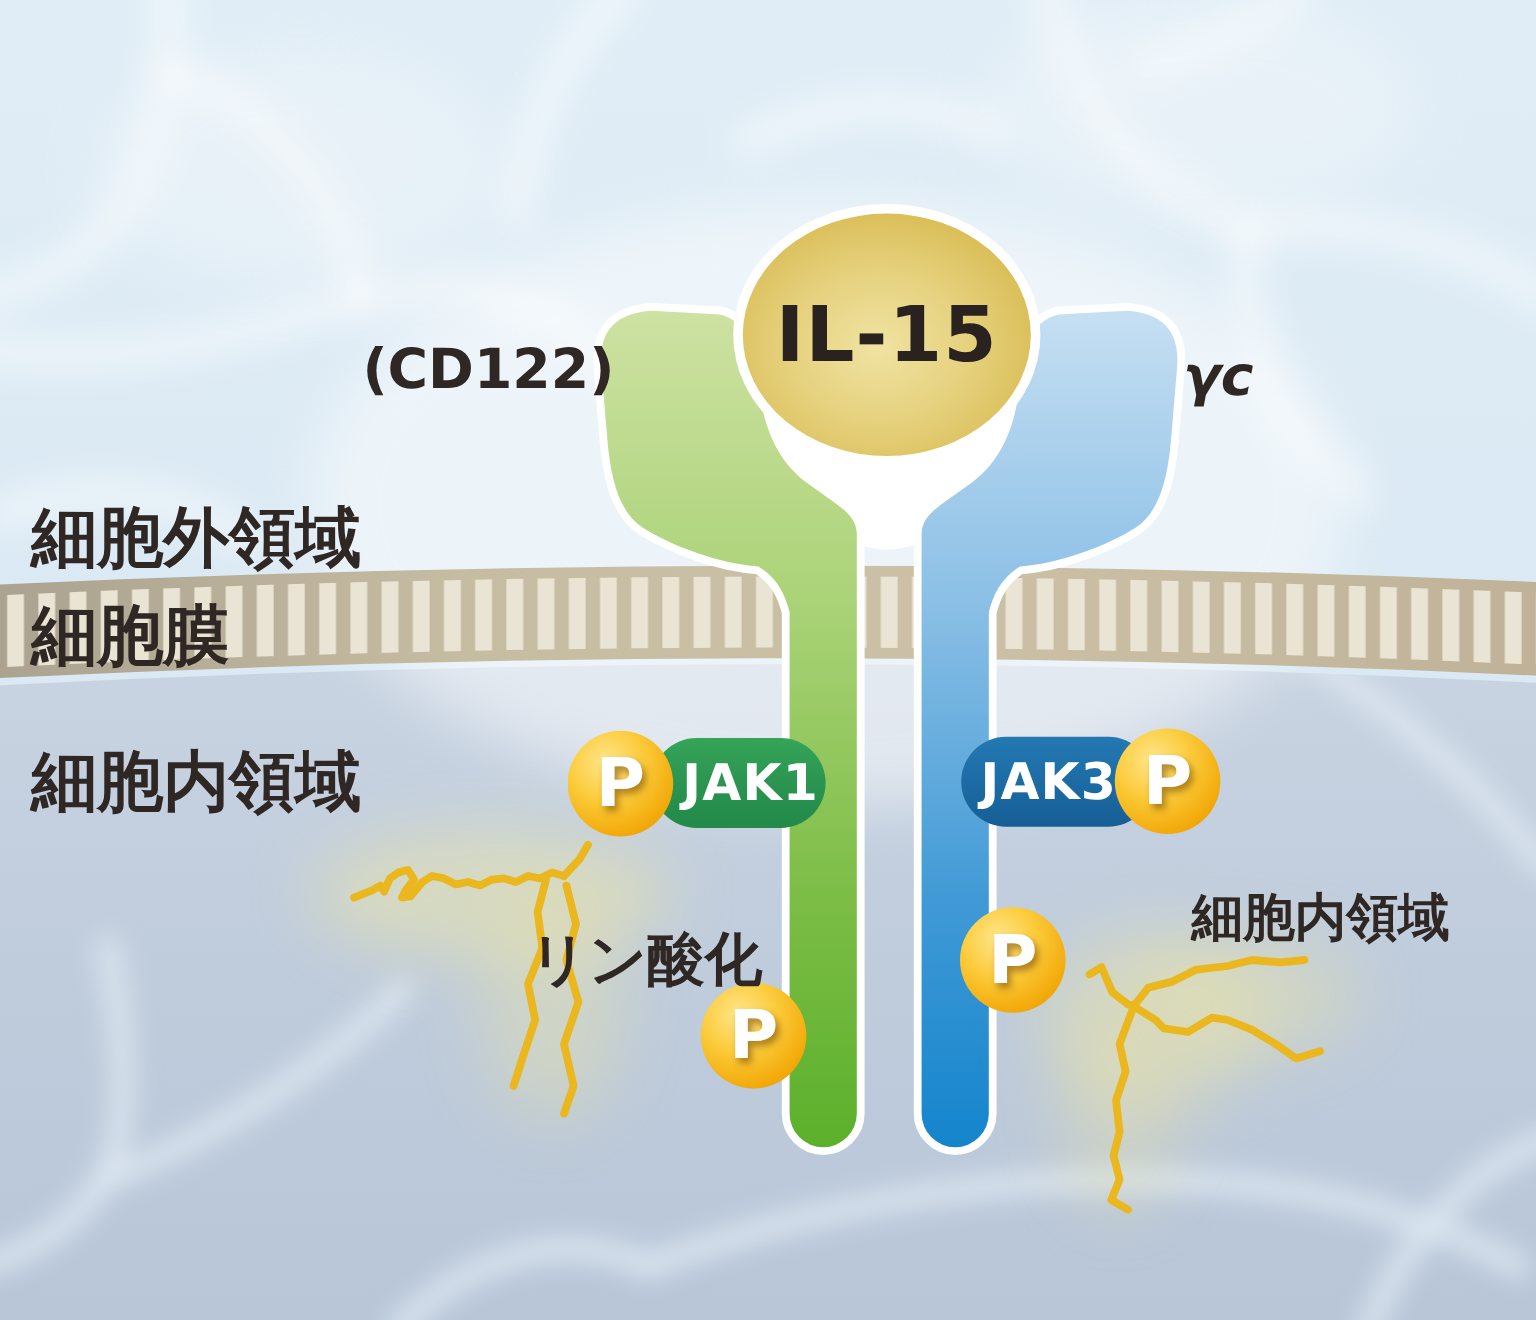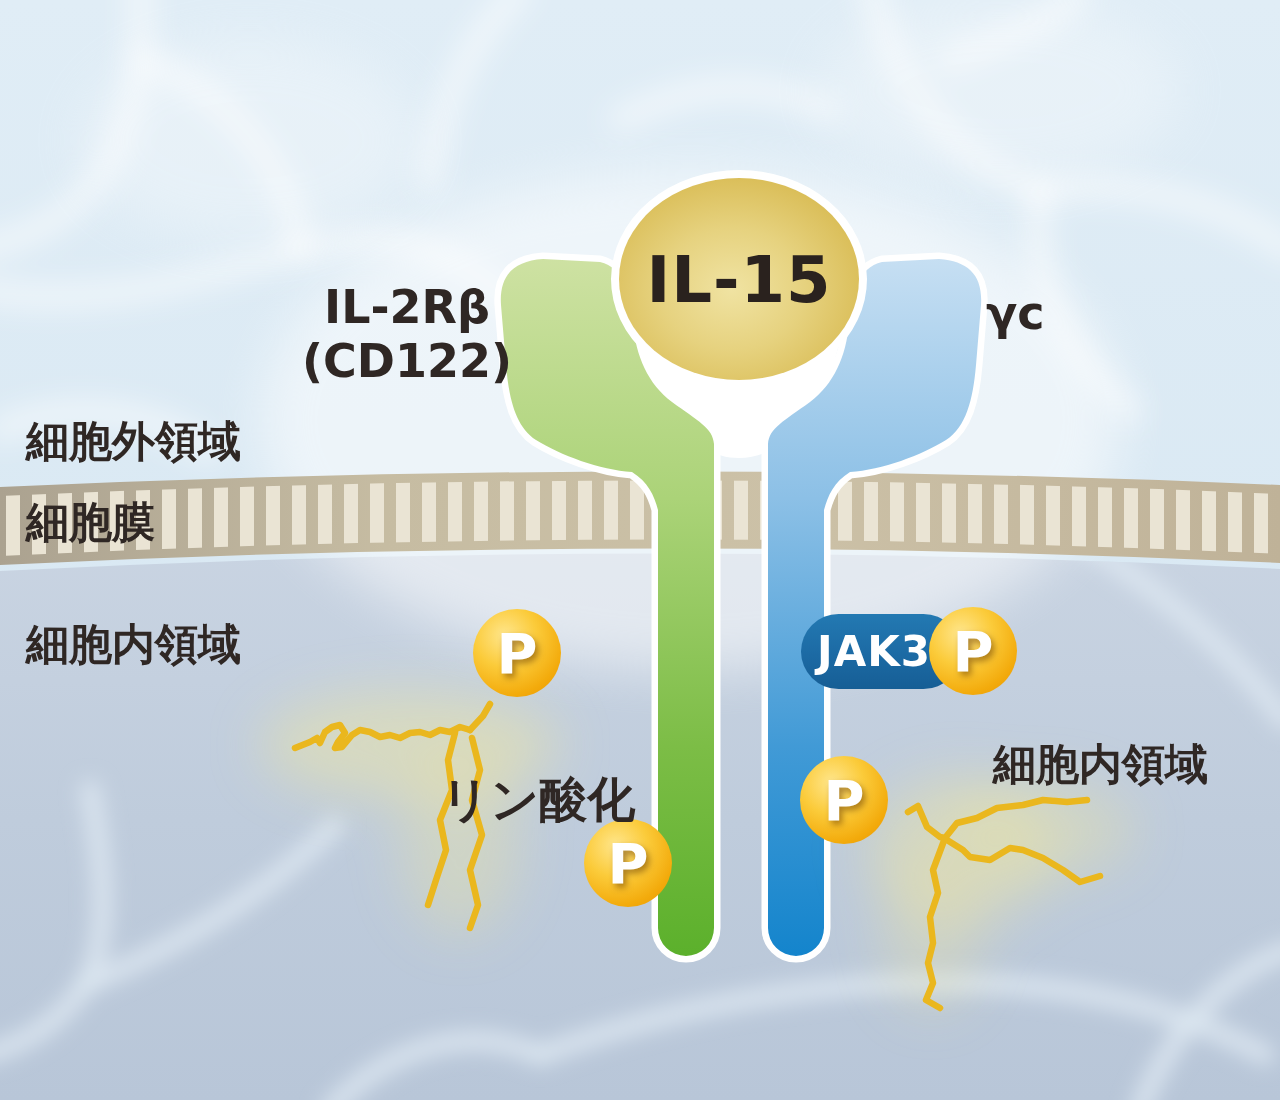--- a/index.html
+++ b/index.html
@@ -2,21 +2,21 @@
 <html><head>
 <meta charset="utf-8">
 <style>
   html,body{margin:0;padding:0;background:#e8eef4;}
   #stage{
     position:relative;width:1280px;height:1100px;overflow:hidden;
     font-family:"DejaVu Sans","Liberation Sans",sans-serif;
   }
   #stage svg.canvas{position:absolute;left:0;top:0;}
   .lbl{position:absolute;color:#2f2724;font-weight:700;line-height:1.18;white-space:nowrap;}
-  .lbl.big{font-size:43px;}
+  .lbl.big{font-size:55px;}
   .lbl.recname{font-size:46px;}
   .il15{
     position:absolute;left:619px;top:240px;width:240px;height:80px;
     display:flex;align-items:center;justify-content:center;
     font-size:64px;font-weight:800;color:#2a221e;letter-spacing:1px;
   }
   .pill{
     position:absolute;height:75px;border-radius:38px;
     display:flex;align-items:center;justify-content:center;
     color:#fff;font-size:42px;font-weight:700;letter-spacing:1px;
@@ -182,31 +182,31 @@
       <path d="M 908,812 L 918,806 927,827 940,837 945,838"></path>
       <path d="M 945,838 L 957,823 977,818 997,808 1023,805 1043,800 1067,802 1087,800"></path>
       <path d="M 947,840 L 963,850 970,857 990,860 1010,848 1023,850 1043,858 1063,870 1080,882 1100,876"></path>
       <path d="M 945,838 L 933,870 938,893 930,917 933,943 928,963 933,983 926,1000 940,1008"></path>
     </g>
   </svg>
 
   <div class="il15">IL-15</div>
 
   <div class="recblock lbl recname" style="left:282px;top:280px;width:250px;">
-    <div>IL-2Rβ</div>
     <div>(CD122)</div>
   </div>
-  <div class="recblock right lbl recname" style="left:986px;top:286px;width:260px;">
+  <div class="recblock right lbl recname" style="left:986px;top:286px;width:260px;font-style:italic;">
     <div>γc</div>
   </div>
 
   <div class="lbl big" style="left:26px;top:416px;">細胞外領域</div>
   <div class="lbl big" style="left:26px;top:497px;">細胞膜</div>
   <div class="lbl big" style="left:26px;top:581px;margin-top:38px;">細胞内領域</div>
 
+  <div class="pill jak1">JAK1</div>
   <div class="pill jak3">JAK3</div>
 
   <div class="pcirc" style="left:473px;top:609px;">P</div>
   <div class="pcirc" style="left:929px;top:607px;">P</div>
   <div class="pcirc" style="left:584px;top:819px;">P</div>
   <div class="pcirc" style="left:800px;top:756px;">P</div>
 
   <div class="annot" style="left:441px;top:768px;font-size:48px;">リン酸化</div>
   <div class="annot" style="left:993px;top:736px;font-size:43px;">細胞内領域</div>
 

